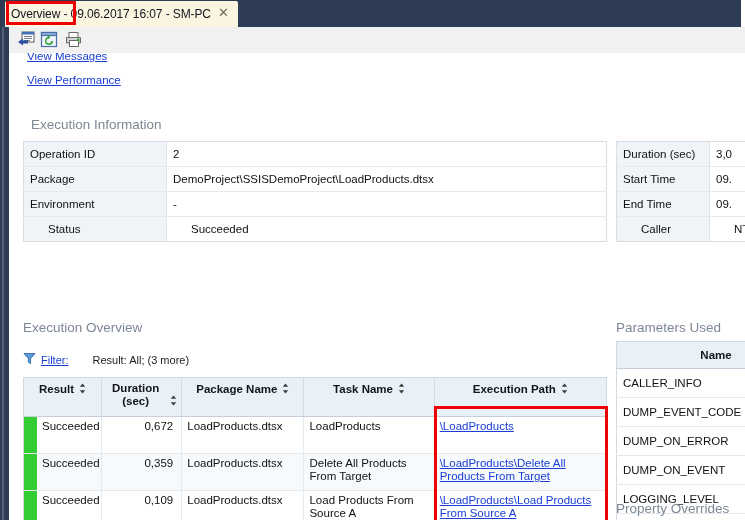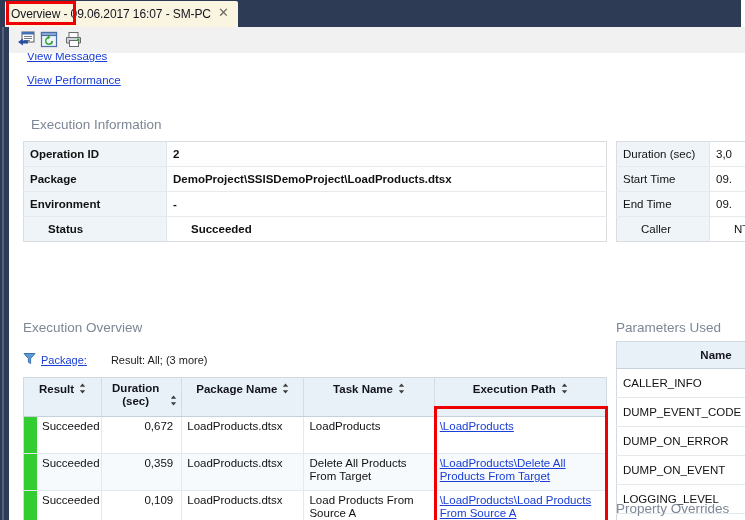--- a/index.html
+++ b/index.html
@@ -302,21 +302,21 @@
     </div>
   </div>
 
   <div class="content">
 
     <a class="link lnk-messages">View Messages</a>
     <a class="link lnk-perf">View Performance</a>
 
     <div class="section-title" style="left:22px; top:64px;">Execution Information</div>
 
-    <table class="info-table" style="left:14px; top:88px; width:584px;font-weight:bold;">
+    <table class="info-table" style="left:14px; top:88px; width:584px;">
       <tbody>
         <tr>
           <td class="k" style="width:130px;">Operation ID</td>
           <td class="v">2</td>
         </tr>
         <tr>
           <td class="k">Package</td>
           <td class="v">DemoProject\SSISDemoProject\LoadProducts.dtsx</td>
         </tr>
         <tr>
@@ -352,21 +352,21 @@
     </table>
 
     <div class="section-title" style="left:14px; top:267px;">Execution Overview</div>
 
     <div class="filter-row">
       <span class="funnel">
         <svg width="13" height="13" viewBox="0 0 13 13">
           <path d="M1 1.5 L12 1.5 L7.6 6.6 L7.6 11.6 L5.4 10.2 L5.4 6.6 Z" fill="#5b9bd5" stroke="#2f6aa8" stroke-width="0.9"></path>
         </svg>
       </span>
-      <span class="flabel">Package:</span>
+      <span class="flabel">Filter:</span>
       <span class="fval">Result: All;  (3 more)</span>
     </div>
 
     <table class="grid">
       <colgroup>
         <col style="width:78px;">
         <col style="width:80px;">
         <col style="width:122px;">
         <col style="width:130px;">
         <col style="width:172px;">

